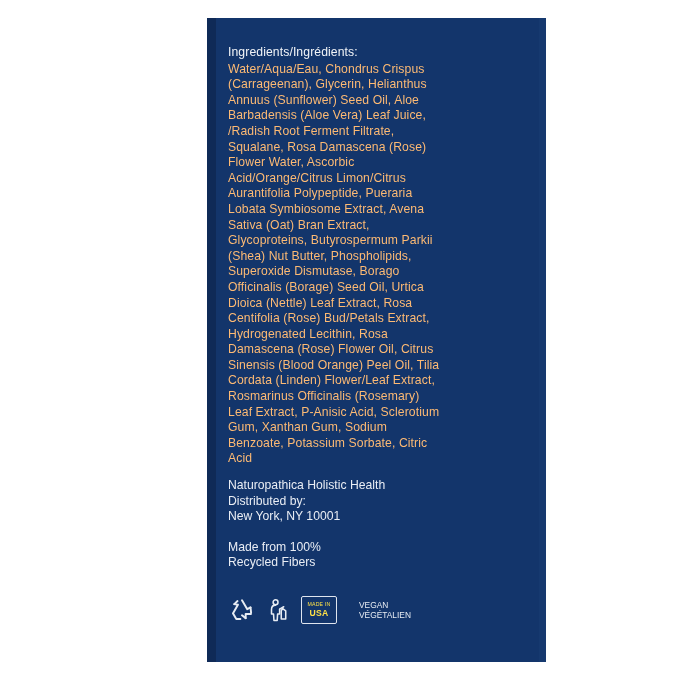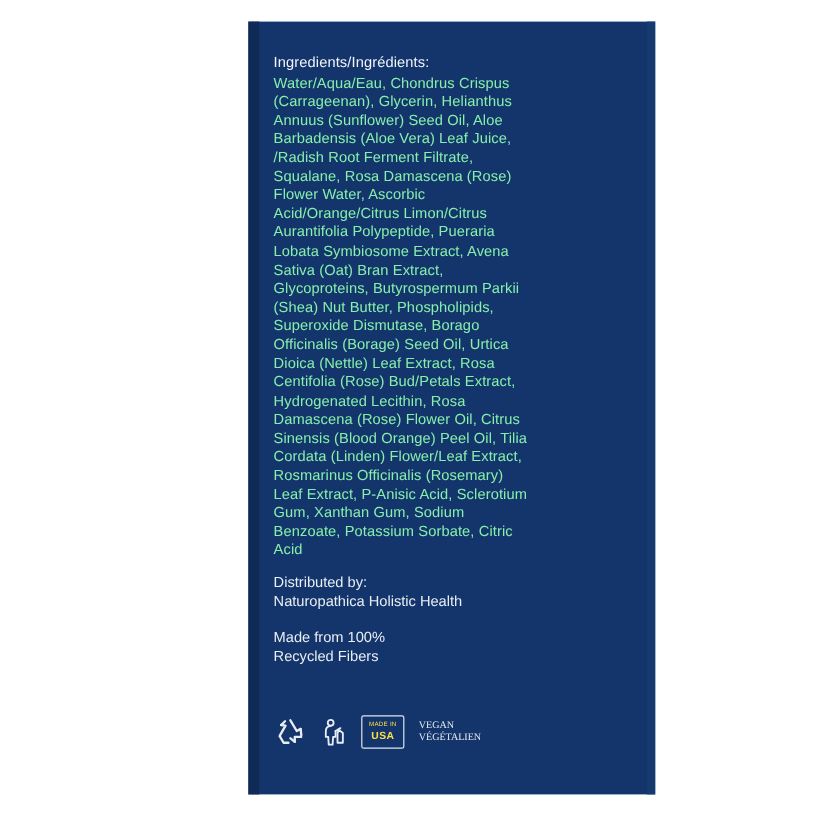--- a/index.html
+++ b/index.html
@@ -66,21 +66,21 @@
     margin: 0 0 1px 0;
     font-size: 12.2px;
     line-height: 15.6px;
     font-weight: 400;
     color: #f1f4f8;
   }
   .ingredients-body {
     margin: 0;
     font-size: 12.2px;
     line-height: 15.6px;
-    color: #86efac;
+    color: #fdba74;
     white-space: normal;
   }
   .distributor-block {
     position: absolute;
     left: 21px;
     top: 460px;
     width: 230px;
     color: #e9edf4;
     font-size: 12.2px;
     line-height: 15.6px;
@@ -135,44 +135,44 @@
   }
   .madeinusa .m-bot {
     font-size: 8.6px;
     font-weight: 700;
     letter-spacing: 0.3px;
   }
   .vegan-text {
     color: #e7ecf3;
     font-size: 8.4px;
     line-height: 10.5px;
-    margin-left: 2px;
-    font-family: Liberation Serif, serif;
+    margin-left: 12px;
   }
   .vegan-text span { display: block; }
 </style>
 </head>
 <body>
 
 <div class="scene">
 
   <div class="carton">
     <div class="carton-left-edge"></div>
     <div class="carton-right-edge"></div>
 
     <div class="carton-inner">
 
       <div class="ingredients-block">
         <p class="ingredients-title">Ingredients/Ingrédients:</p>
         <p class="ingredients-body">Water/Aqua/Eau, Chondrus Crispus (Carrageenan), Glycerin, Helianthus Annuus (Sunflower) Seed Oil, Aloe Barbadensis (Aloe Vera) Leaf Juice, /Radish Root Ferment Filtrate, Squalane, Rosa Damascena (Rose) Flower Water, Ascorbic Acid/Orange/Citrus Limon/Citrus Aurantifolia Polypeptide, Pueraria Lobata Symbiosome Extract, Avena Sativa (Oat) Bran Extract, Glycoproteins, Butyrospermum Parkii (Shea) Nut Butter, Phospholipids, Superoxide Dismutase, Borago Officinalis (Borage) Seed Oil, Urtica Dioica (Nettle) Leaf Extract, Rosa Centifolia (Rose) Bud/Petals Extract, Hydrogenated Lecithin, Rosa Damascena (Rose) Flower Oil, Citrus Sinensis (Blood Orange) Peel Oil, Tilia Cordata (Linden) Flower/Leaf Extract, Rosmarinus Officinalis (Rosemary) Leaf Extract, P-Anisic Acid, Sclerotium Gum, Xanthan Gum, Sodium Benzoate, Potassium Sorbate, Citric Acid</p>
       </div>
 
       <div class="distributor-block">
+        <p class="line">Naturopathica Holistic Health</p>
         <p class="line">Distributed by:</p>
-        <p class="line">Naturopathica Holistic Health</p>
+        <p class="line">New York, NY 10001</p>
         <div class="spacer"></div>
         <p class="line">Made from 100%</p>
         <p class="line">Recycled Fibers</p>
       </div>
 
       <div class="icon-row">
 
         <div class="icon-box">
           <svg class="mobius" viewBox="0 0 32 32" aria-hidden="true">
             <g fill="none" stroke="#e7ecf3" stroke-width="2.4" stroke-linejoin="round" stroke-linecap="round">

